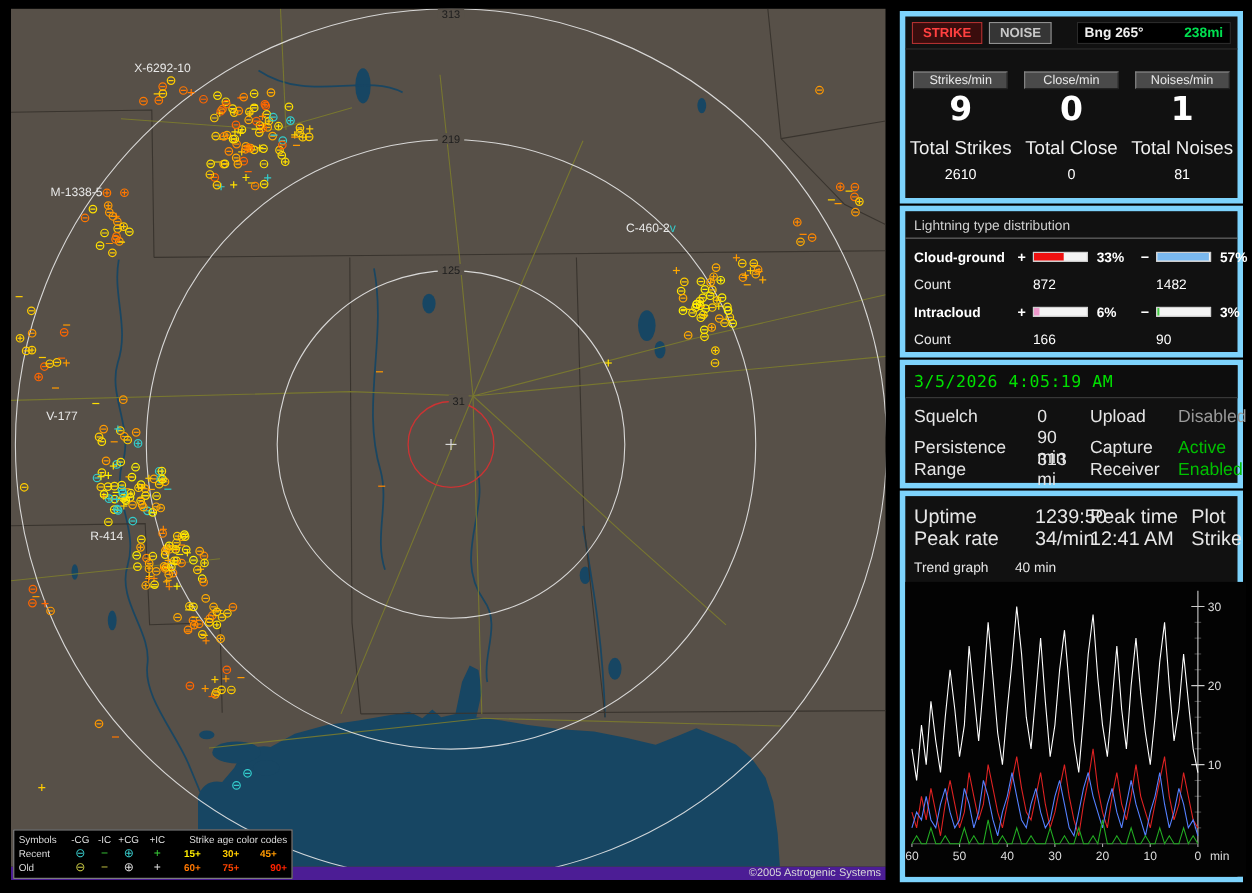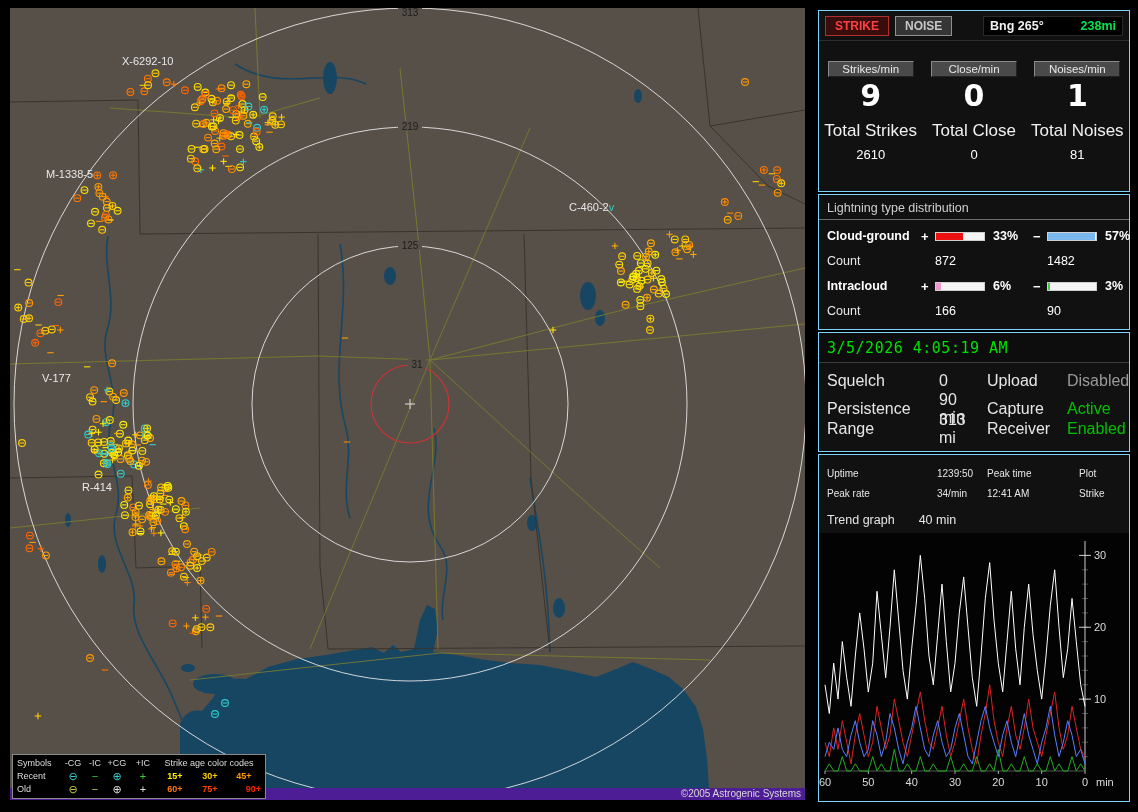--- a/index.html
+++ b/index.html
@@ -10,26 +10,26 @@
   
   .map{position:absolute;left:10px;top:8px;width:795px;height:792px;background:#000}
   #map-svg{display:block;background:#575048}
   .map-bottom{position:absolute;left:0;bottom:0;width:100%;height:12px;background:#4c1d95;
     color:#d8d8d8;font-size:10px;text-align:right;padding-right:4px;line-height:12px}
   .legend{position:absolute;left:2px;bottom:1px;background:#000;border:1px solid #8a8a8a;
     padding:2px 4px;display:grid;grid-template-columns:44px 24px 20px 24px 28px 36px 34px 34px;
     font-size:9px;line-height:13px;color:#ddd}
   .lg-cell{text-align:center}
   .lg-left{text-align:left}
-  .lg-age-title{grid-column:6/9;text-align:center;white-space:nowrap}
+  .lg-age-title{grid-column:6/9;text-align:right;white-space:nowrap}
   .lg-sym{font-size:11px;line-height:12px}
 
   
   .panel{position:absolute;left:818px;top:10px;width:312px;height:794px;display:flex;flex-direction:column}
-  .sec{background:#111;border:1px solid #7dd3fc;margin-bottom:2px;position:relative}
+  .sec{background:#111;border:5px solid #7dd3fc;margin-bottom:2px;position:relative}
   .sec1{height:184px}
   .sec2{height:138px}
   .sec3{height:122px}
   .sec4{flex:1}
 
   .top-row{display:flex;align-items:center;gap:6px;padding:5px 6px 4px 6px;border-bottom:1px solid #2e2e2e}
   .btn{font-family:"Liberation Sans",sans-serif;font-size:12px;font-weight:bold;padding:2px 9px;cursor:pointer}
   .strike-btn{background:#3a0d0d;border:1px solid #b03030;color:#ff4040}
   .noise-btn{background:#353535;border:1px solid #909090;color:#c8c8c8}
   .bng-box{margin-left:auto;width:140px;background:#000;border:1px solid #2a2a2a;display:flex;
@@ -59,21 +59,21 @@
   .dist-pct{font-size:12.5px;font-weight:bold;color:#fff;padding-left:4px}
   .dist-count1{grid-column:3/5;font-size:12.5px;color:#fff}
   .dist-count2{grid-column:6/8;font-size:12.5px;color:#fff}
 
   .ts-box{height:30px;line-height:30px;padding-left:8px;border-bottom:1px solid #3c3c3c;background:#0d0d0d;
     color:#00e000;font-size:15px;font-weight:normal;font-family:"DejaVu Sans Mono",monospace;letter-spacing:.5px}
   #status-grid{padding:8px 4px 0 8px}
   .status-row{display:grid;grid-template-columns:112px 48px 80px 1fr;align-items:center;height:20px;font-size:16px;color:#e6e6e6}
 
   #stats-grid{padding:8px 4px 0 8px}
-  .stats-row{display:grid;grid-template-columns:110px 50px 92px 1fr;align-items:center;height:20px;font-size:10px;color:#e6e6e6}
+  .stats-row{display:grid;grid-template-columns:110px 50px 92px 1fr;align-items:center;height:20px;font-size:18px;color:#e6e6e6}
   .trend-row{padding:10px 8px 2px 8px;font-size:12.5px;color:#e6e6e6;display:flex;gap:24px}
   #trend-svg{display:block;background:#030303;margin-top:4px}
 </style>
 </head>
 <body>
 
 <div class="stage">
 
   <div class="map">
     <svg id="map-svg" width="795" height="780" viewBox="0 0 795 780">

